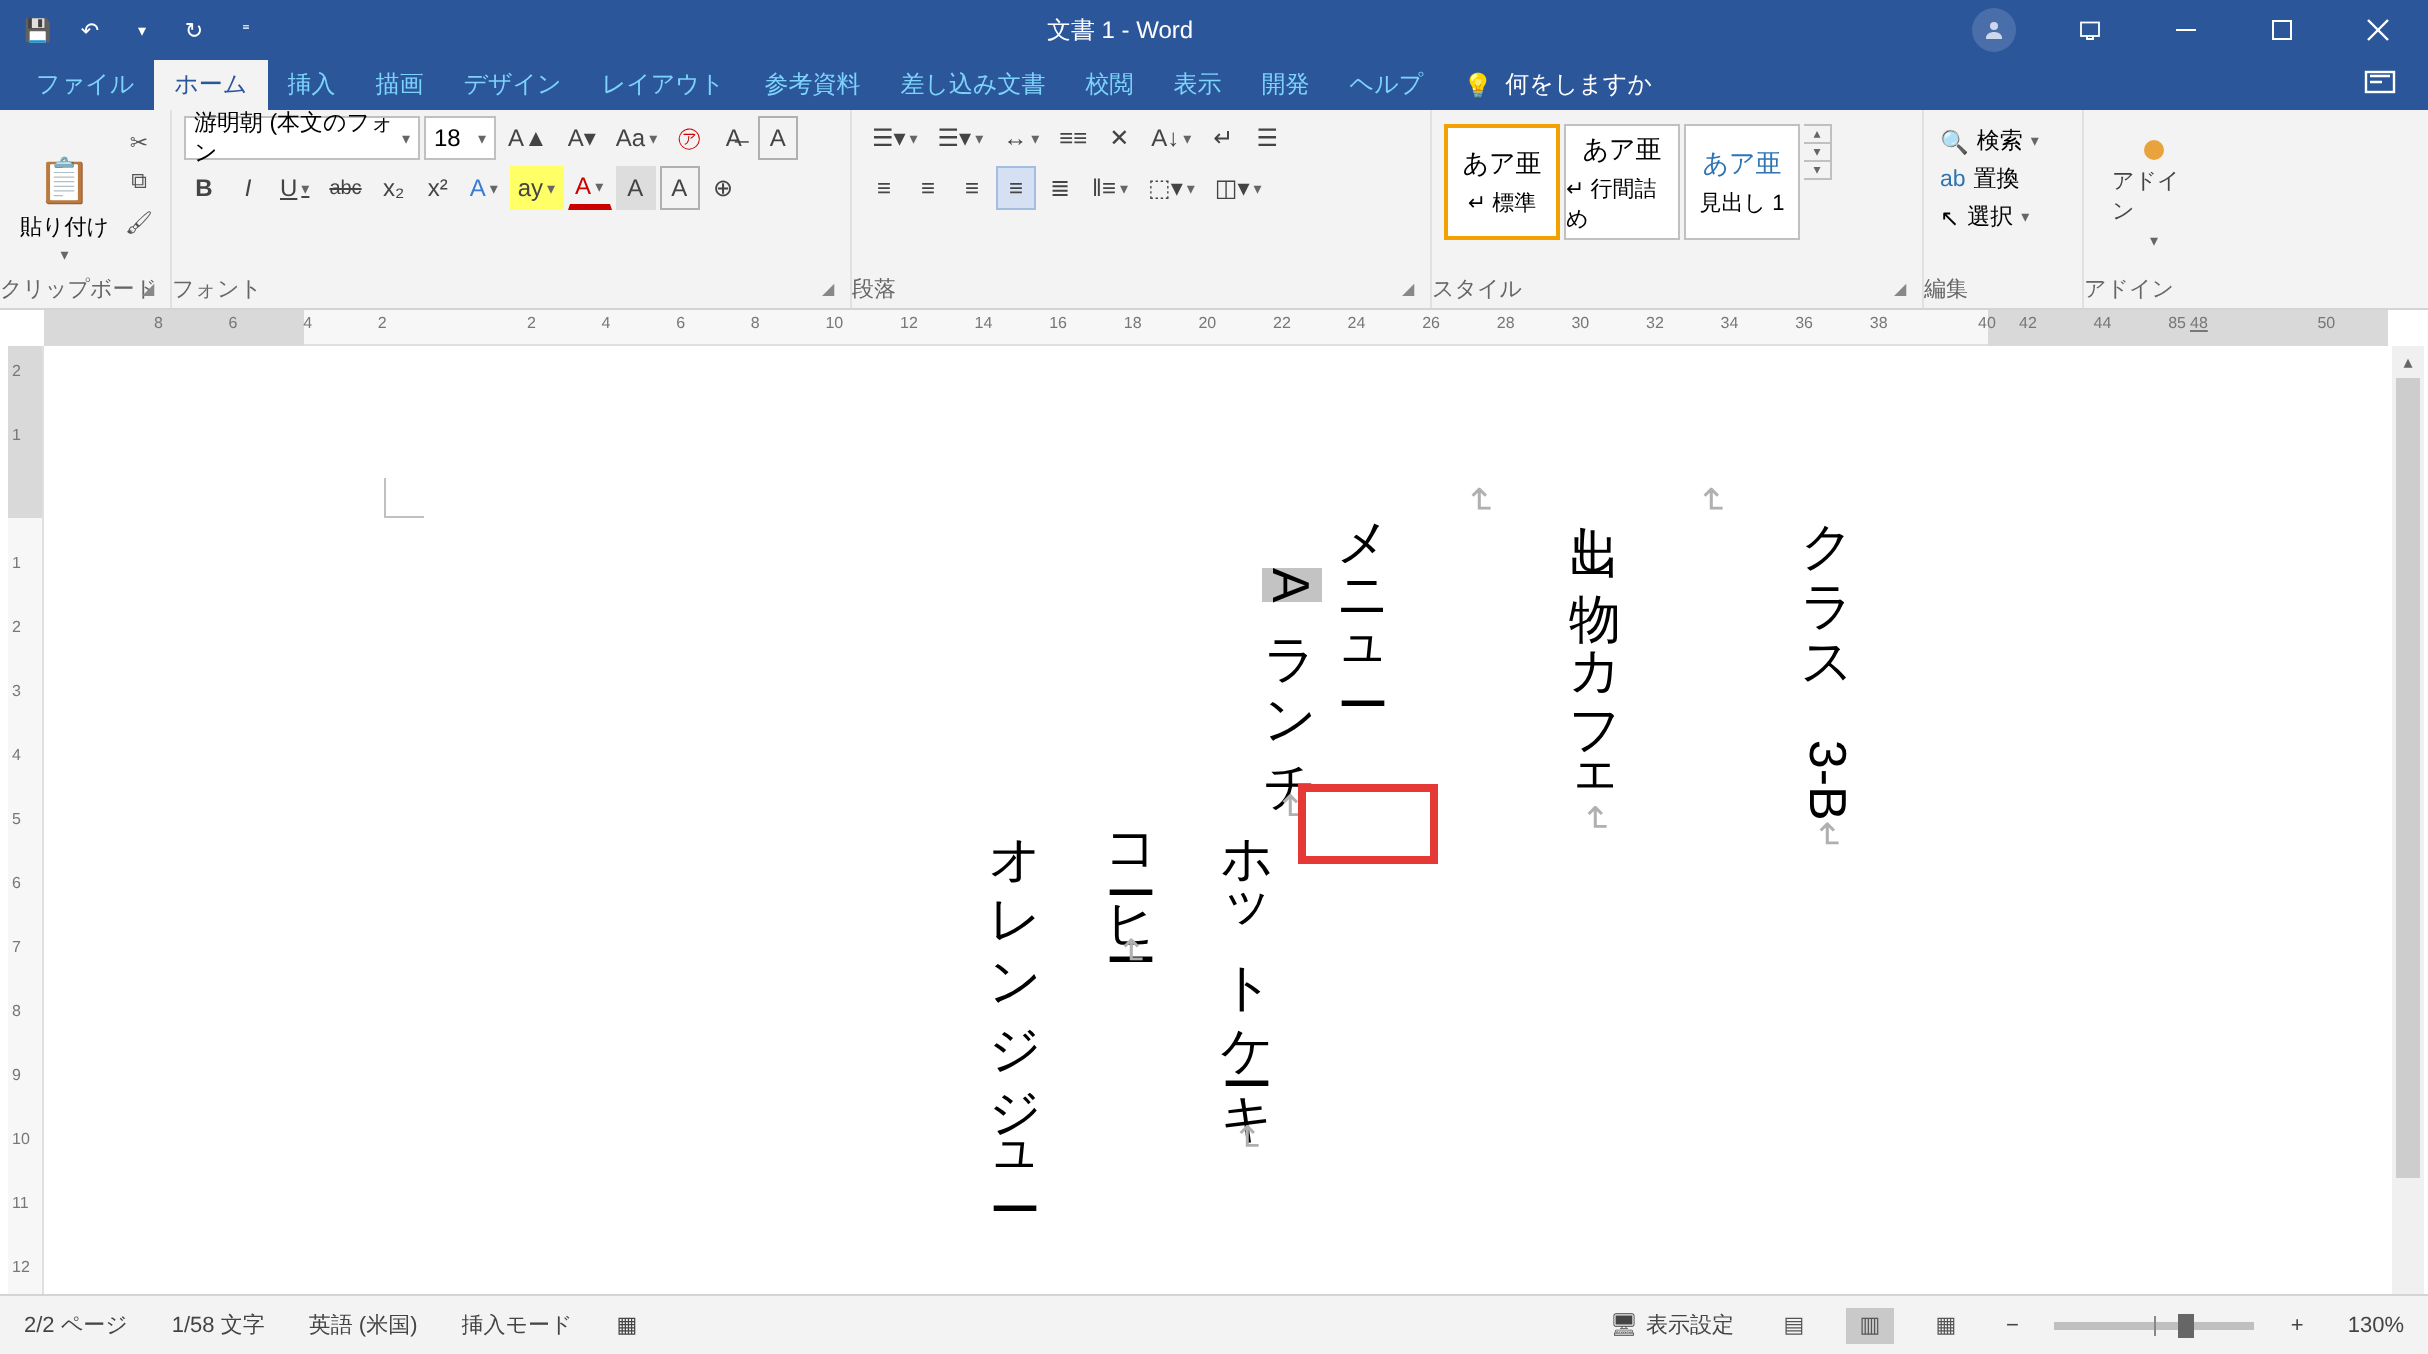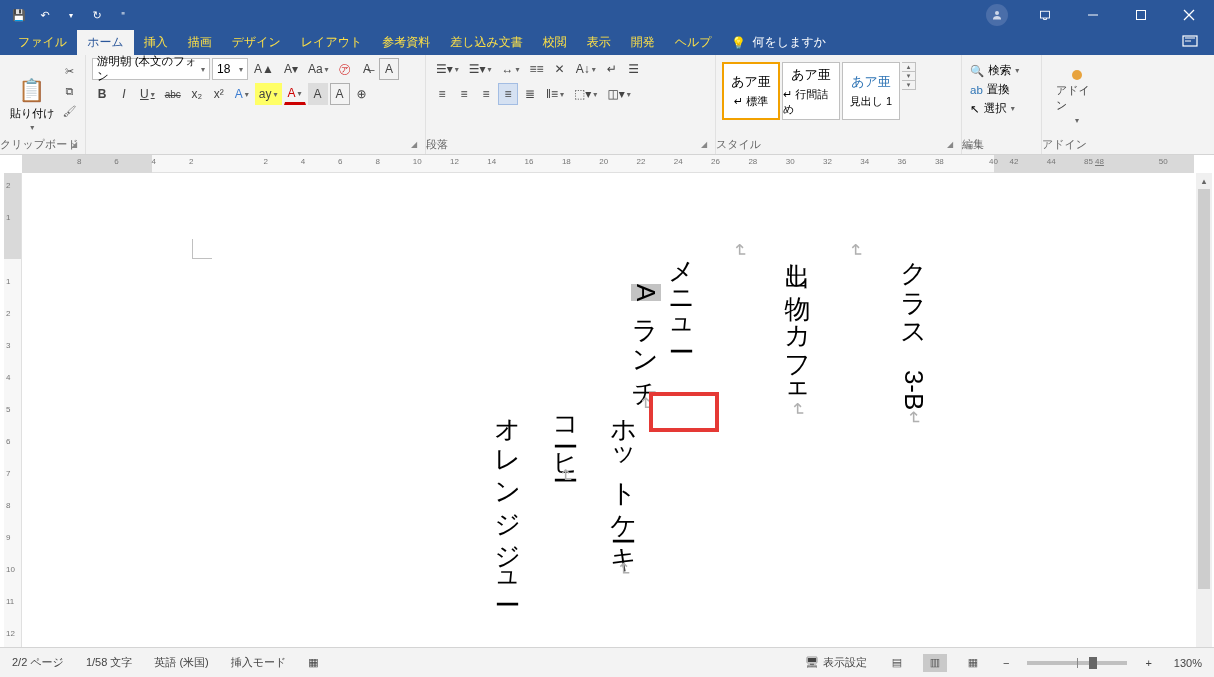--- a/index.html
+++ b/index.html
@@ -10,21 +10,21 @@
 .title-left { display: flex; align-items: center; gap: 4px; padding-left: 8px; }
 .title-btn { width: 22px; height: 22px; display: flex; align-items: center; justify-content: center; color: #fff; font-size: 11px; }
 .title-center { flex: 1; text-align: center; font-size: 12px; }
 .title-right { display: flex; align-items: center; gap: 2px; padding-right: 2px; }
 .title-rbtn { width: 46px; height: 30px; display: flex; align-items: center; justify-content: center; color: #fff; font-size: 11px; }
 .title-rbtn.user { width: 30px; }
 .title-rbtn svg { width: 12px; height: 12px; }
 
 
 .menu-bar { height: 25px; background: #2b579a; color: #fff; display: flex; align-items: flex-end; padding-left: 8px; }
-.menu-tab { padding: 4px 10px; font-size: 12px; cursor: pointer; background: #2b579a; color: #fde047; }
+.menu-tab { padding: 4px 10px; font-size: 12px; cursor: pointer; background: #2b579a; color: #7dd3fc; }
 .menu-tab.active { background: #f3f3f3; color: #2b579a; font-weight: 500; }
 .tell-me { display: flex; align-items: center; gap: 6px; padding: 4px 10px; color: #fff; }
 .share-box { margin-left: auto; margin-right: 8px; padding: 4px 8px; }
 
 
 .ribbon { height: 100px; background: #f3f3f3; border-bottom: 1px solid #d4d4d4; display: flex; }
 .ribbon-group { border-right: 1px solid #e1e1e1; padding: 3px 6px 2px 6px; display: flex; flex-direction: column; position: relative; }
 .ribbon-group-label { position: absolute; bottom: 2px; left: 0; right: 0; font-size: 11px; color: #666; }
 .ribbon-group-arrow { position: absolute; bottom: 4px; right: 4px; width: 10px; height: 10px; font-size: 8px; color: #888; }
 .ribbon-body { flex: 1; display: flex; gap: 2px; }
@@ -91,20 +91,21 @@
 <body>
 
 <div class="title-bar">
   <div class="title-left">
     <div class="title-btn">💾</div>
     <div class="title-btn">↶</div>
     <div class="title-btn" style="font-size:8px;">▾</div>
     <div class="title-btn">↻</div>
     <div class="title-btn">⁼</div>
   </div>
+  <div class="title-center">文書 1 - Word</div>
   <div class="title-right">
     <div class="title-rbtn user" style="background:#4a6ea9;border-radius:50%;width:22px;height:22px;margin-right:12px;">
       <svg viewBox="0 0 24 24" fill="#cfd8ea">
           <circle cx="12" cy="8" r="4"></circle>
           <path d="M4 20c0-4 4-6 8-6s8 2 8 6v1H4z"></path>
         </svg>
     </div>
     <div class="title-rbtn">
       <svg viewBox="0 0 16 16" stroke="#fff" fill="none" stroke-width="1.2">
           <rect x="2" y="3" width="12" height="9"></rect>
@@ -200,20 +201,21 @@
         <div class="rbtn">x₂</div>
         <div class="rbtn">x²</div>
         <div class="rbtn dd" style="color:#3b7cd1;">A</div>
         <div class="rbtn dd" style="background:#ffff66;">ay</div>
         <div class="rbtn dd" style="color:#c00;border-bottom:3px solid #c00;">A</div>
         <div class="rbtn" style="background:#ddd;">A</div>
         <div class="rbtn boxed">A</div>
         <div class="rbtn">⊕</div>
       </div>
     </div>
+    <div class="ribbon-group-label">フォント</div>
     <div class="ribbon-group-arrow">◢</div>
   </div>
 
   <div class="ribbon-group" style="width:290px;">
     <div style="display:flex;flex-direction:column;">
       <div class="font-row">
         <div class="rbtn dd">☰▾</div>
         <div class="rbtn dd">☰▾</div>
         <div class="rbtn dd">↔</div>
         <div class="rbtn">≡≡</div>

